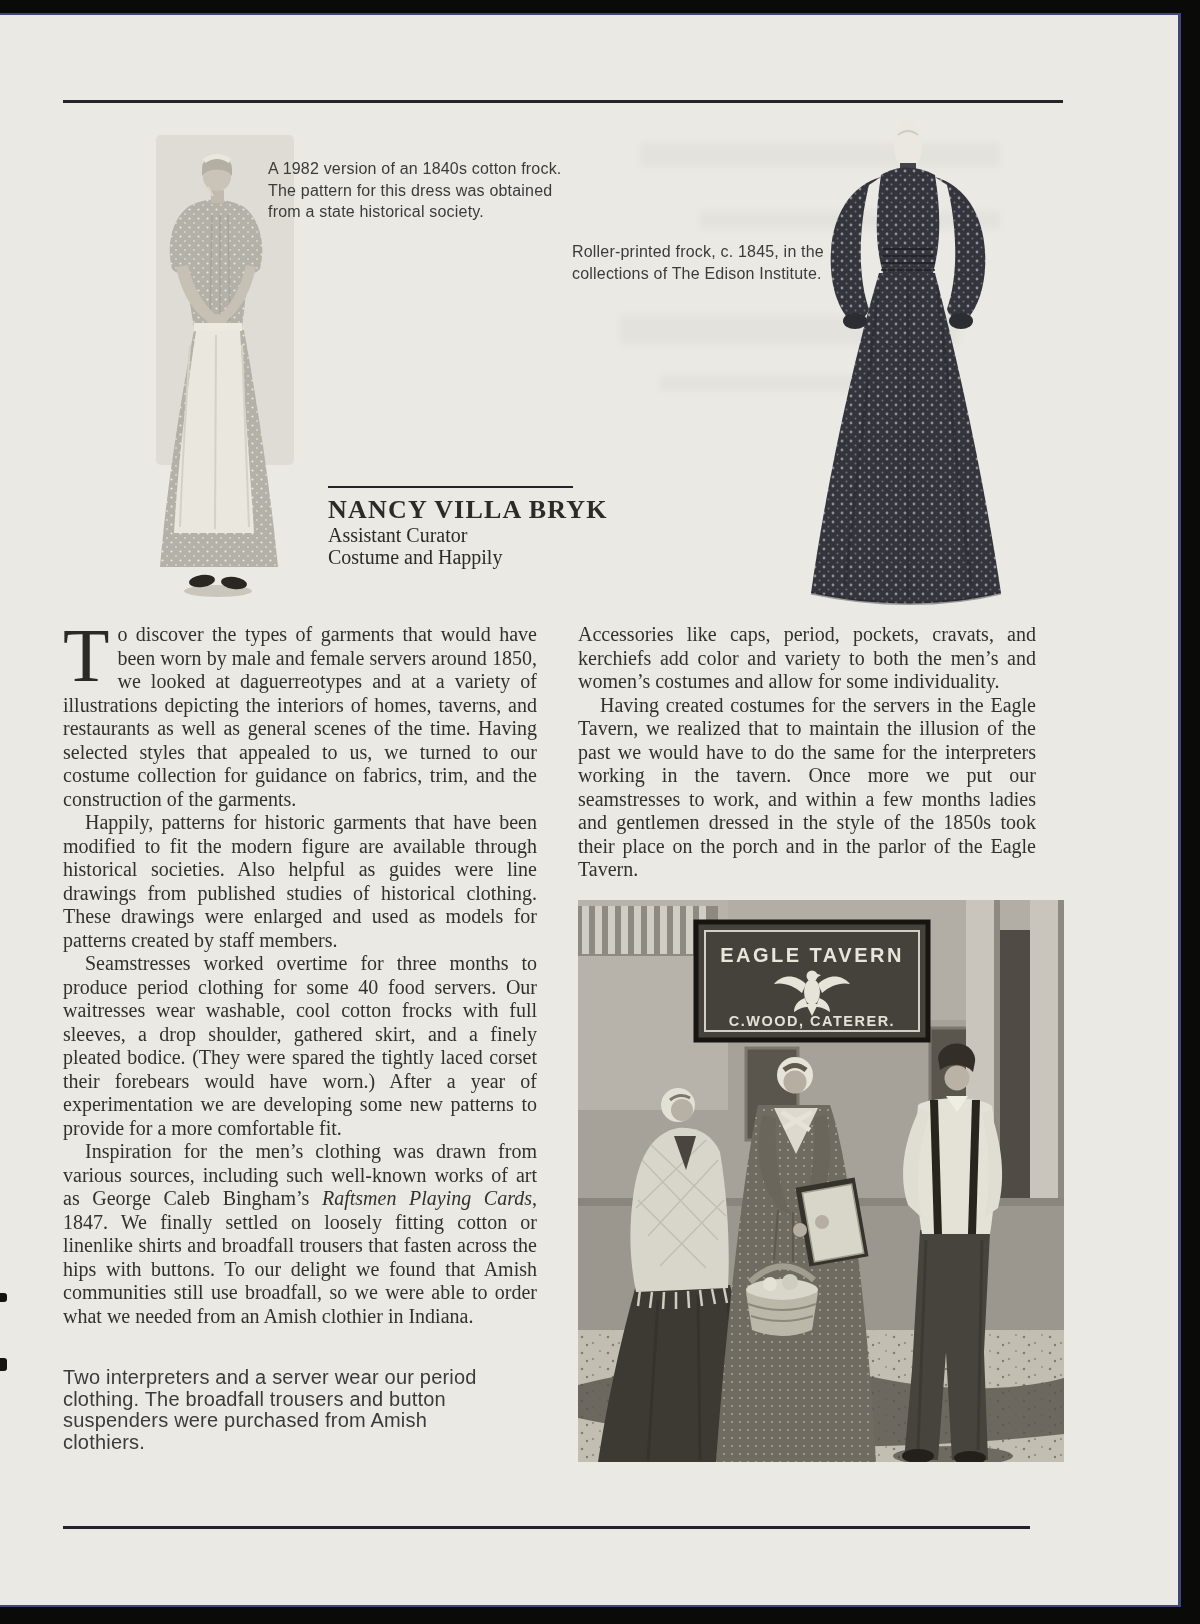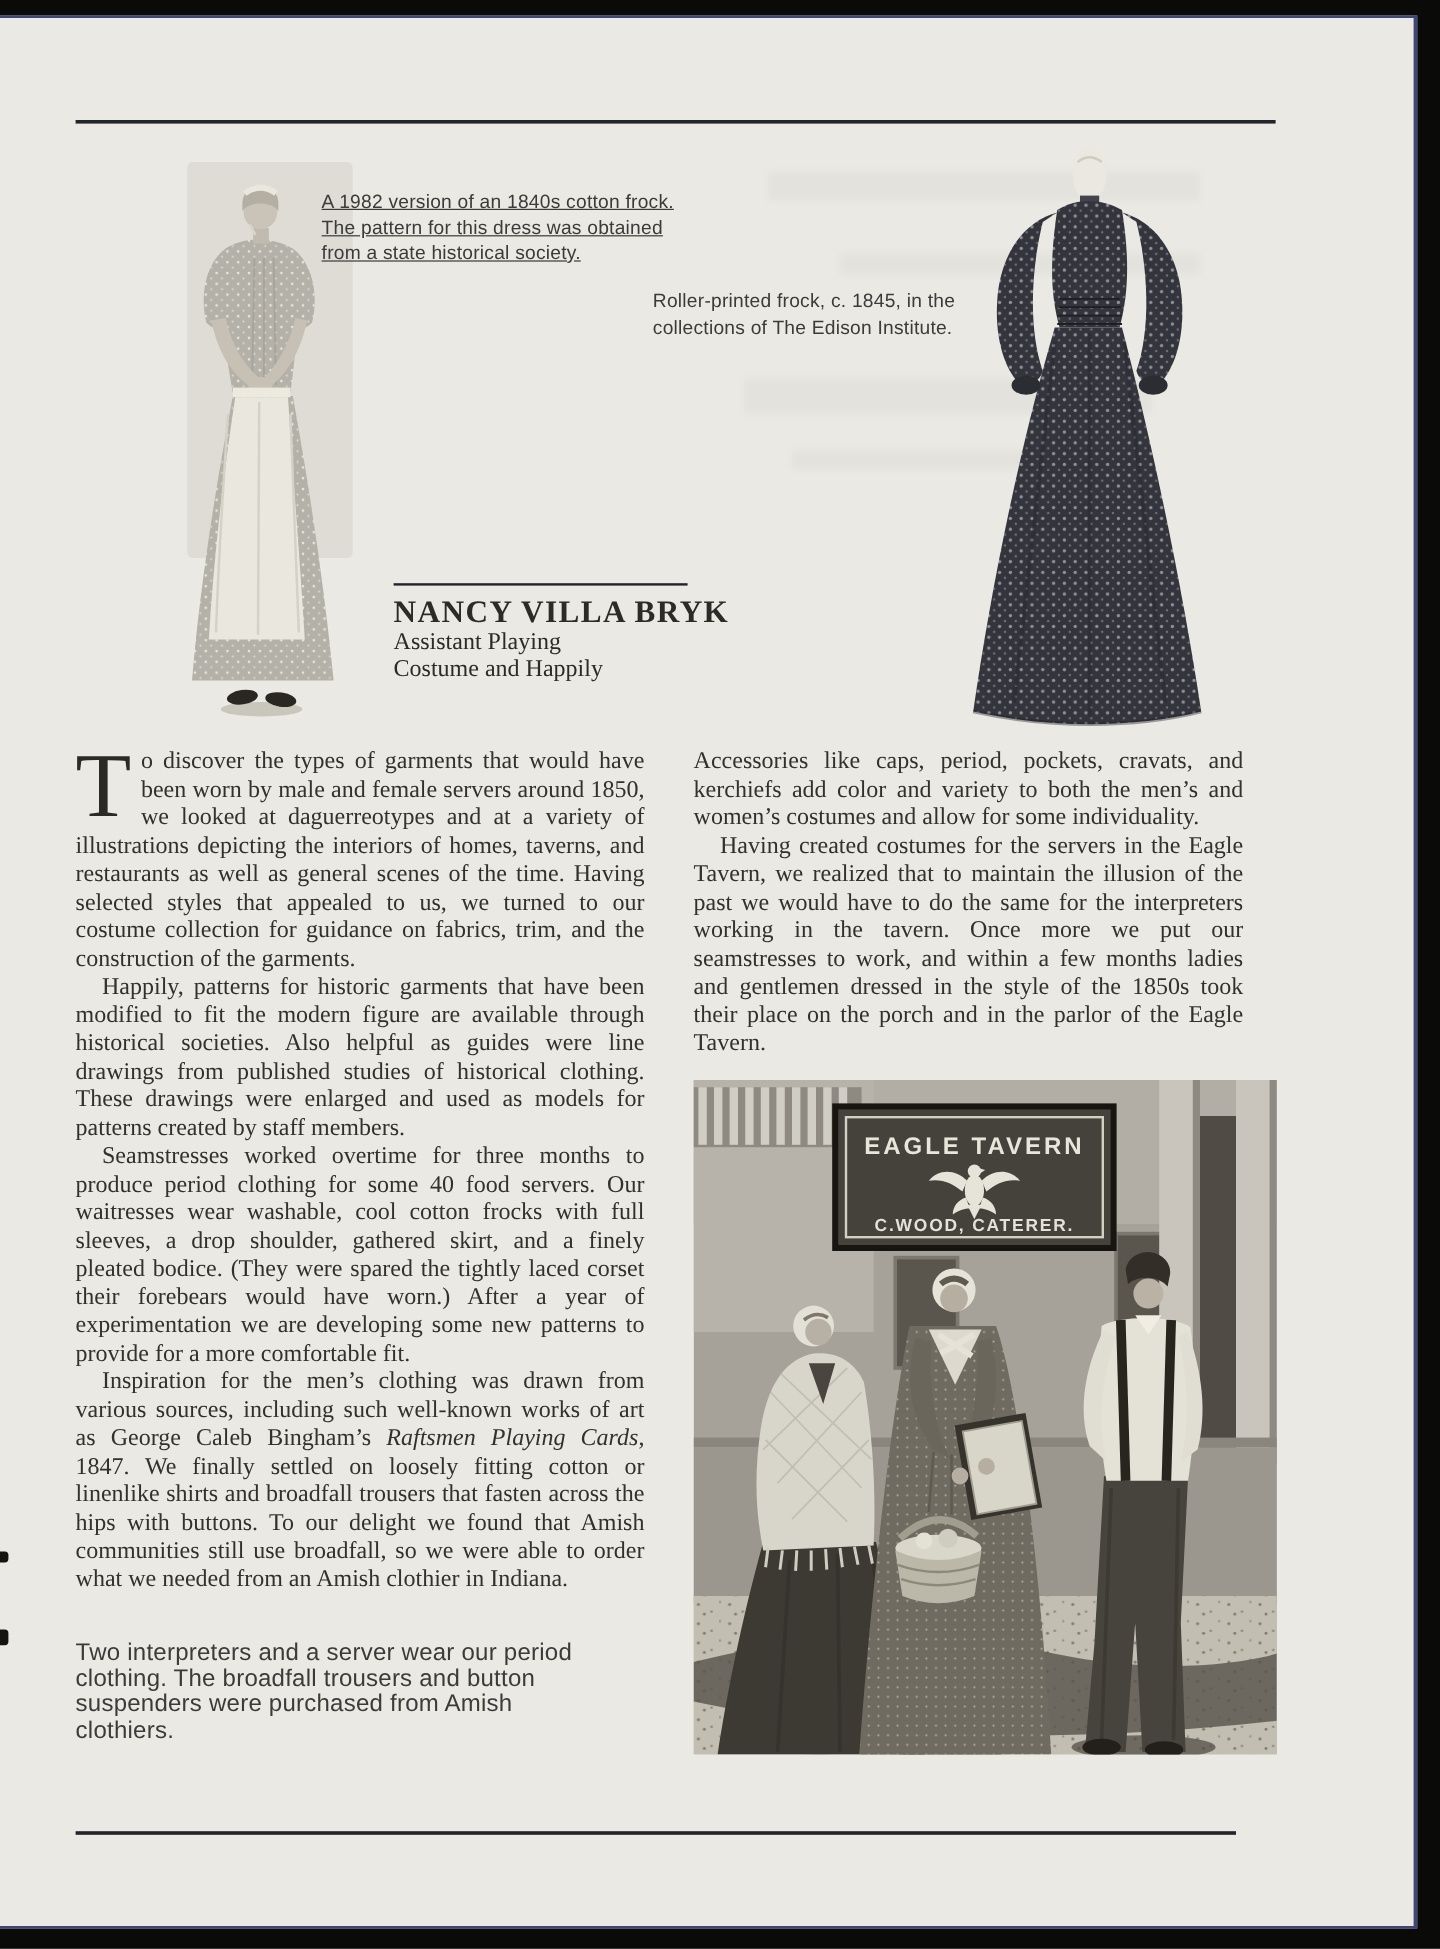--- a/index.html
+++ b/index.html
@@ -22,22 +22,22 @@
   .rule { position:absolute; background:#23232c; }
   .top-rule    { left:63px;  top:85px;   width:1000px; height:3px; }
   .byline-rule { left:328px; top:471px;  width:245px;  height:2px; }
   .bottom-rule { left:63px;  top:1511px; width:967px;  height:3px; }
 
   .cap {
     position:absolute;
     font-family:"Liberation Sans","DejaVu Sans",sans-serif;
     font-size:16px; line-height:21.5px; color:#3b3b39; letter-spacing:.2px;
   }
-  .cap1 { left:268px; top:143px; width:300px;text-decoration:underline; }
-  .cap2 { left:544px; top:226px; width:266px; }
+  .cap1 { left:268px; top:143px; width:300px; }
+  .cap2 { left:572px; top:226px; width:266px; }
   .photo-caption { left:63px; top:1352px; width:440px; font-size:20px; }
 
   .title {
     position:absolute; left:328px; top:390px;
     font-size:55px; font-weight:400; color:#24231f;
     letter-spacing:1px; word-spacing:13px; white-space:nowrap;
   }
   .author { position:absolute; left:328px; top:480px; font-size:26px; letter-spacing:1.2px; color:#2c2b27;font-weight:bold; }
   .role   { position:absolute; left:328px; font-size:20px; color:#2c2b27; }
   .role1  { top:509px; }
@@ -141,21 +141,21 @@
       <path d="M86,62 C56,70 38,100 36,136 C34,166 42,192 54,204 C64,208 72,202 74,194 C62,160 64,110 74,70 Z" fill="url(#pat-roller)"></path>
       <path d="M140,62 C170,70 188,100 190,136 C192,166 184,192 172,204 C162,208 154,202 152,194 C164,160 162,110 152,70 Z" fill="url(#pat-roller)"></path>
       <ellipse cx="60" cy="206" rx="12" ry="8" fill="#2c2d33"></ellipse>
       <ellipse cx="166" cy="206" rx="12" ry="8" fill="#2c2d33"></ellipse>
       <path d="M16,478 C80,492 150,492 206,478" stroke="#1f2026" stroke-width="3" opacity="0.4" fill="none"></path>
     </g>
   </svg>
 
   <div class="rule byline-rule"></div>
   <div class="author">NANCY VILLA BRYK</div>
-  <div class="role role1">Assistant Playing</div>
+  <div class="role role1">Assistant Curator</div>
   <div class="role role2">Costume and Happily</div>
 
   <div class="col col-left">
     <p class="first"><span class="dropcap">T</span><span>o discover the types of garments that would have been worn by male and female servers around 1850, we looked at daguerreotypes and at a variety of illustrations depicting the interiors of homes, taverns, and restaurants as well as general scenes of the time. Having selected styles that appealed to us, we turned to our costume collection for guidance on fabrics, trim, and the construction of the garments.</span></p>
     <p>Happily, patterns for historic garments that have been modified to fit the modern figure are available through historical societies. Also helpful as guides were line drawings from published studies of historical clothing. These drawings were enlarged and used as models for patterns created by staff members.</p>
     <p>Seamstresses worked overtime for three months to produce period clothing for some 40 food servers. Our waitresses wear washable, cool cotton frocks with full sleeves, a drop shoulder, gathered skirt, and a finely pleated bodice. (They were spared the tightly laced corset their forebears would have worn.) After a year of experimentation we are developing some new patterns to provide for a more comfortable fit.</p>
     <p><span>Inspiration for the men’s clothing was drawn from various sources, including such well-known works of art as George Caleb Bingham’s </span><i>Raftsmen Playing Cards</i><span>, 1847. We finally settled on loosely fitting cotton or linenlike shirts and broadfall trousers that fasten across the hips with buttons. To our delight we found that Amish communities still use broadfall, so we were able to order what we needed from an Amish clothier in Indiana.</span></p>
   </div>
 
   <div class="col col-right">

